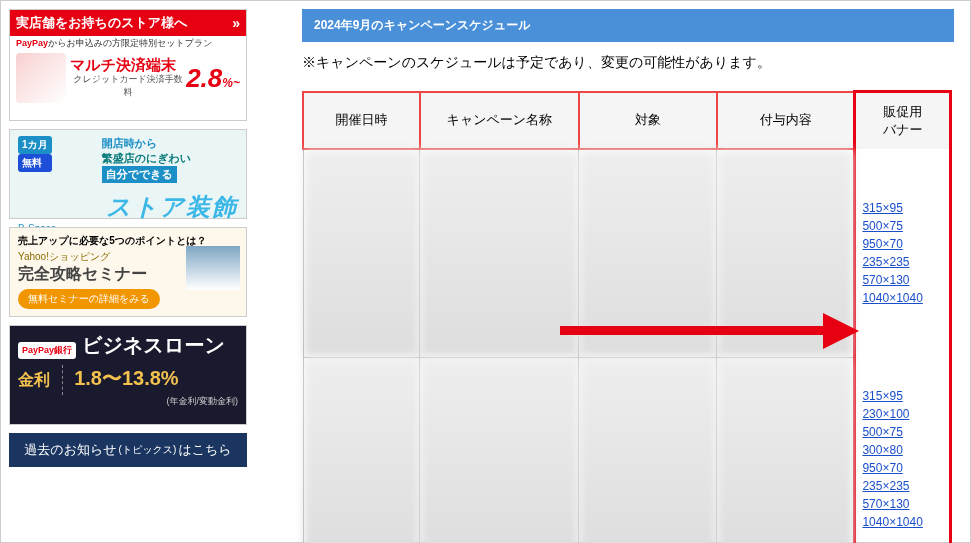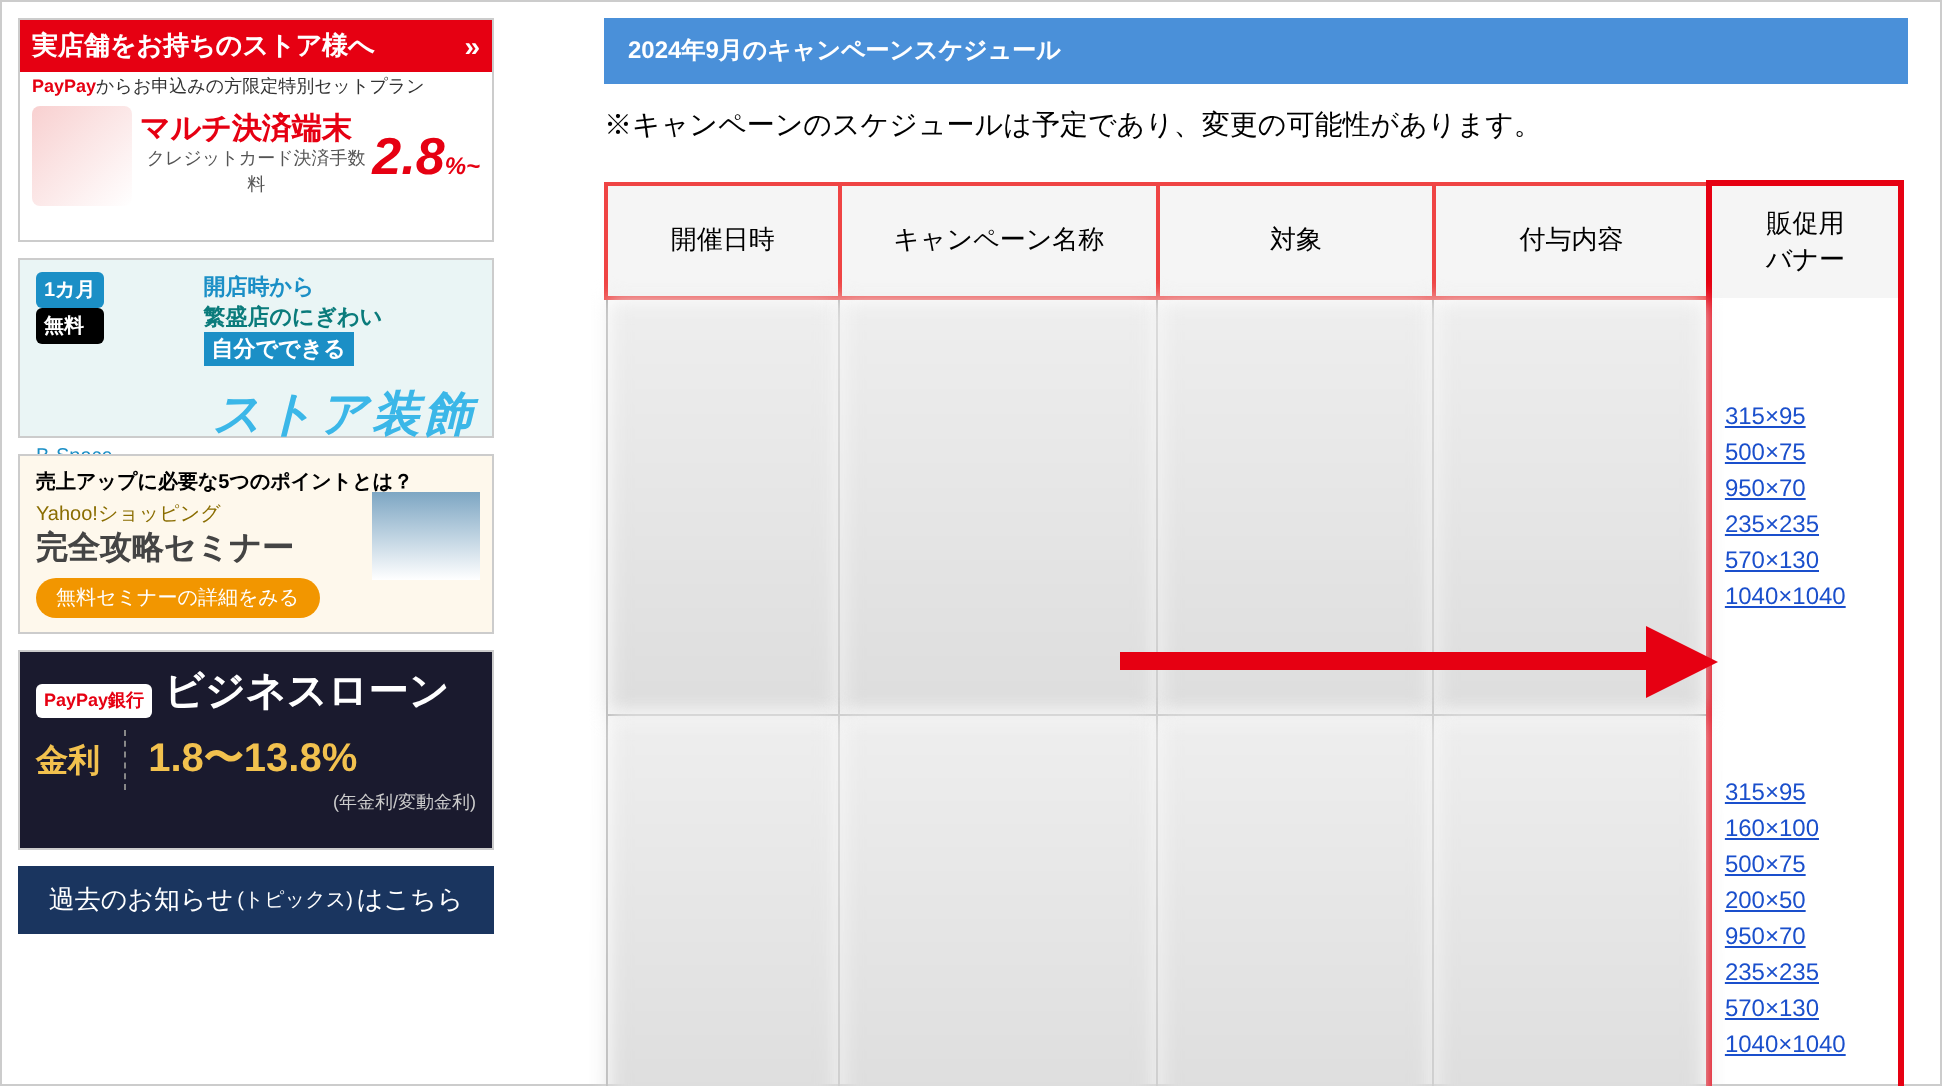--- a/index.html
+++ b/index.html
@@ -81,21 +81,21 @@
           <div class="b1-bot">クレジットカード決済手数料</div>
         </div>
         <div class="b1-rate"><span>2.8</span><small>%~</small></div>
       </div>
     </div>
 
     <div class="banner banner2">
       <div style="display:flex;">
         <div style="display:flex;flex-direction:column;">
           <span class="b2-badge">1カ月</span>
-          <span class="b2-badge" style="background:#000000;">無料</span>
+          <span class="b2-badge" style="background:#1d4ed8;">無料</span>
         </div>
         <div style="margin-left:50px;">
           <div class="b2-text" style="margin-left:0;">開店時から</div>
           <div class="b2-text" style="margin-left:0;color:#0a7b7b;">繁盛店のにぎわい</div>
           <div class="b2-text" style="margin-left:0;background:#1b8fc6;color:#fff;display:inline-block;padding:1px 4px;">自分でできる</div>
         </div>
       </div>
       <div class="b2-main">ストア装飾</div>
       <div class="b2-icon">B-Space</div>
     </div>
@@ -157,23 +157,23 @@
               <a class="banner-link">1040×1040</a>
             </td>
         </tr>
         <tr>
           <td class="blur" style="height:170px;"></td>
           <td class="blur"></td>
           <td class="blur"></td>
           <td class="blur"></td>
           <td class="col-banner" style="padding-top:30px;" id="bl2">
               <a class="banner-link">315×95</a>
-              <a class="banner-link">160×100</a>
+              <a class="banner-link">230×100</a>
               <a class="banner-link">500×75</a>
-              <a class="banner-link">200×50</a>
+              <a class="banner-link">300×80</a>
               <a class="banner-link">950×70</a>
               <a class="banner-link">235×235</a>
               <a class="banner-link">570×130</a>
               <a class="banner-link">1040×1040</a>
             </td>
         </tr>
       </tbody>
     </table>
   </div>
 </div>

